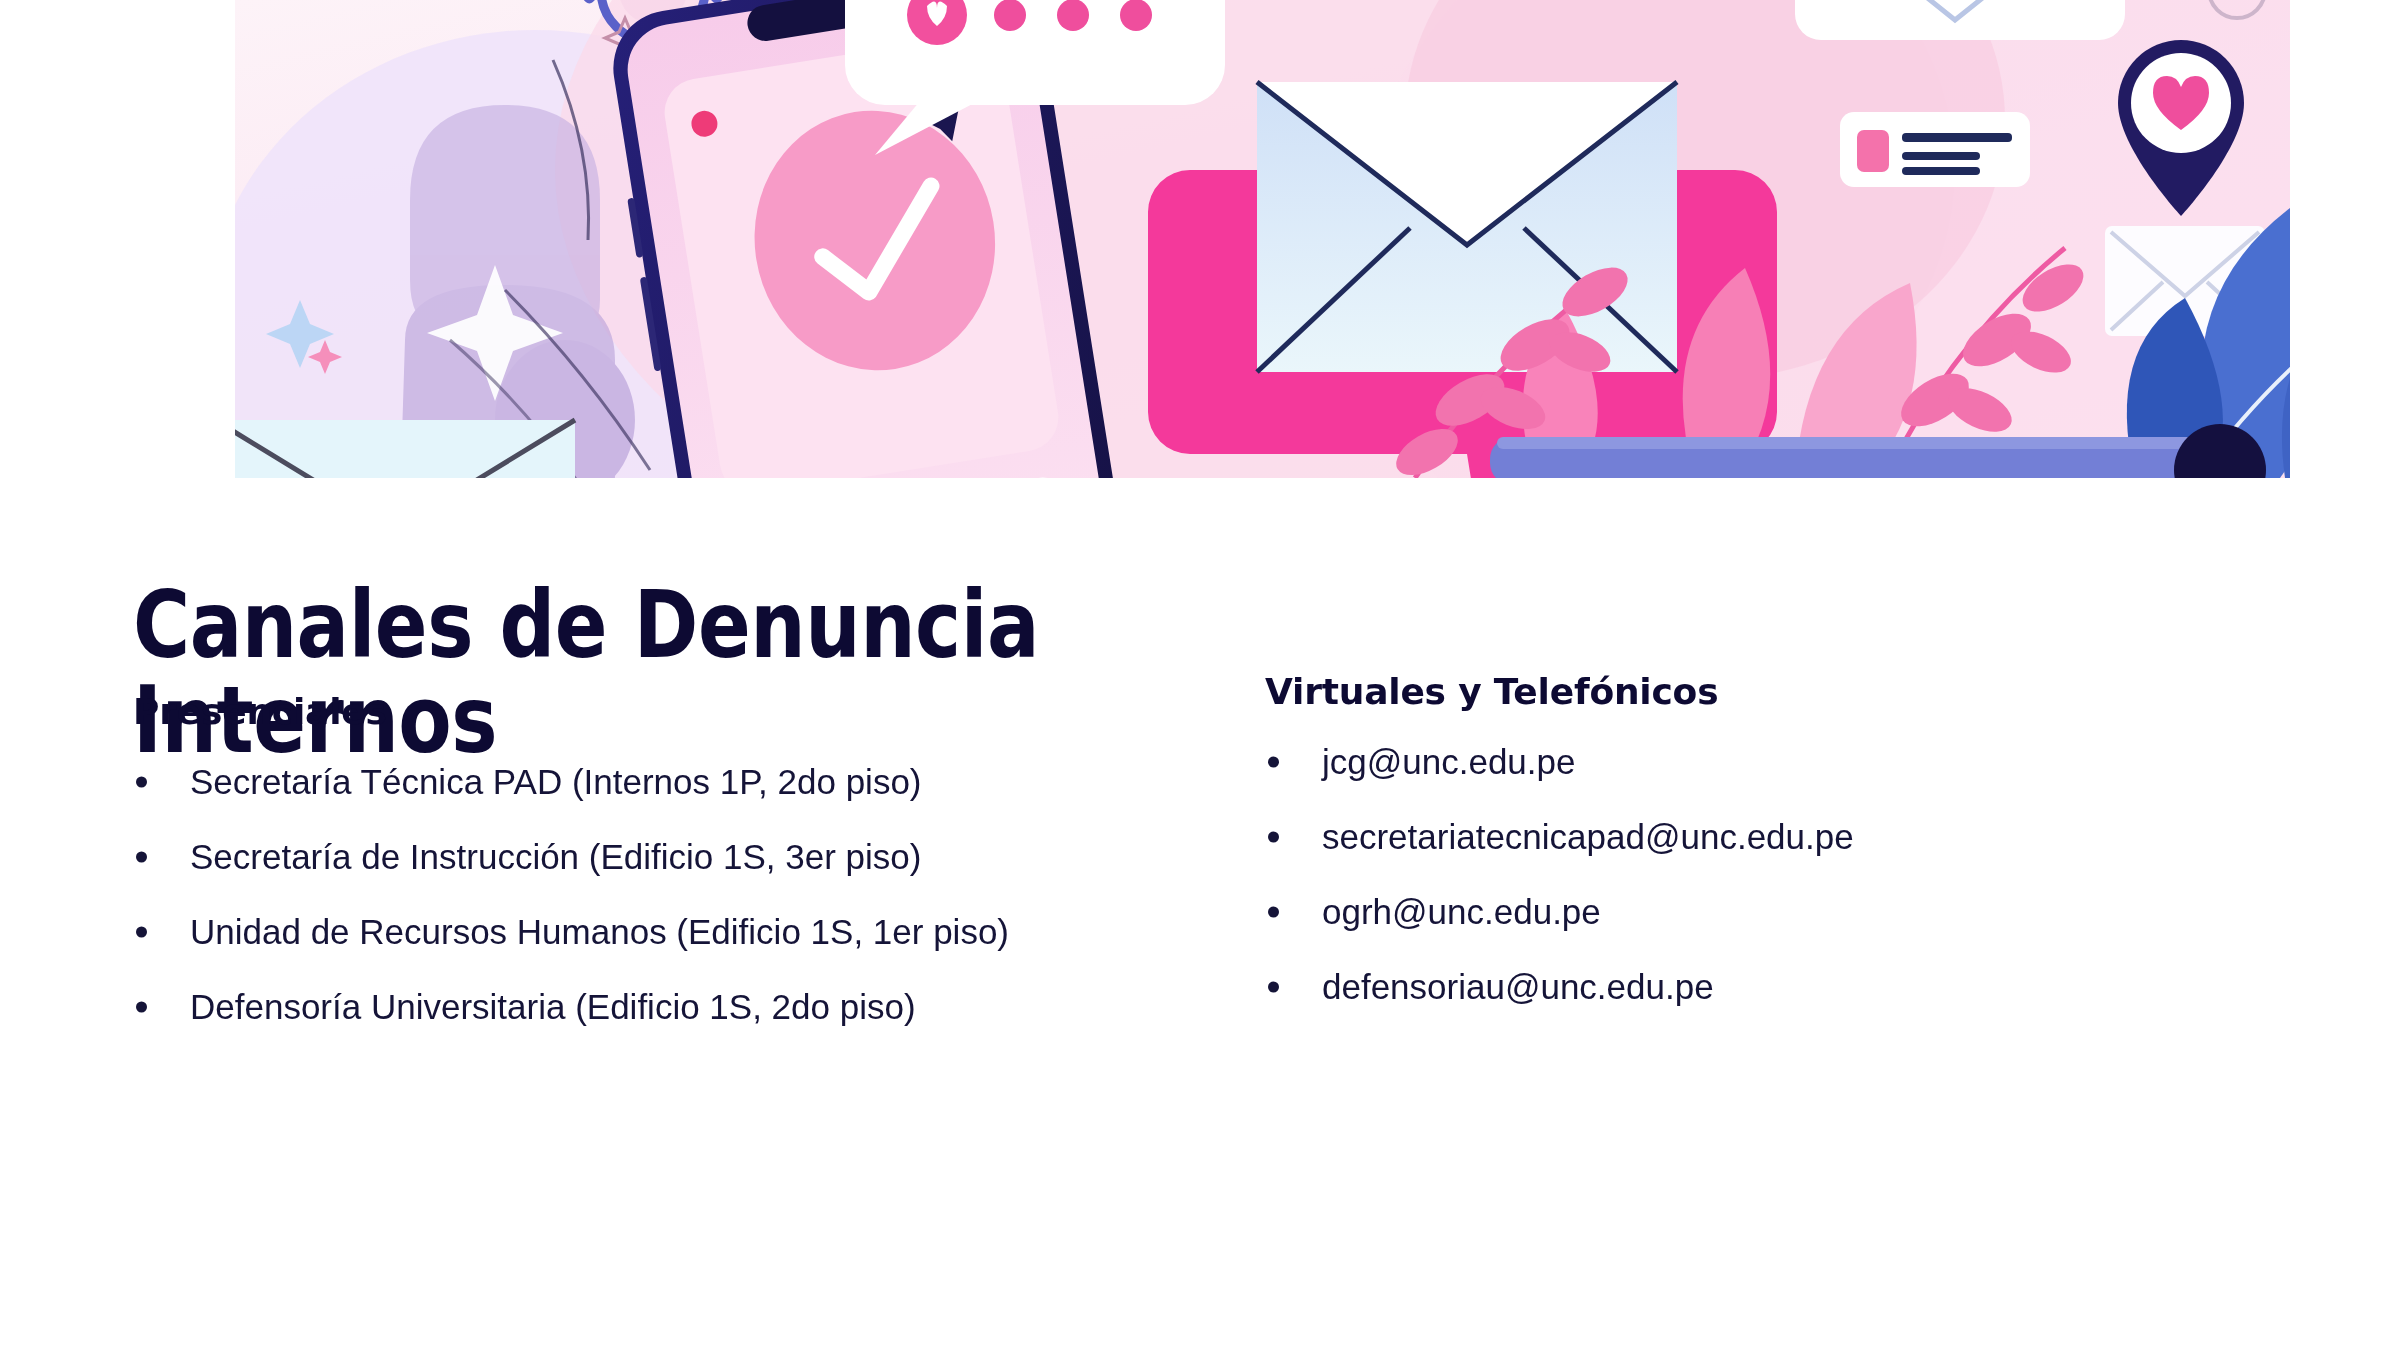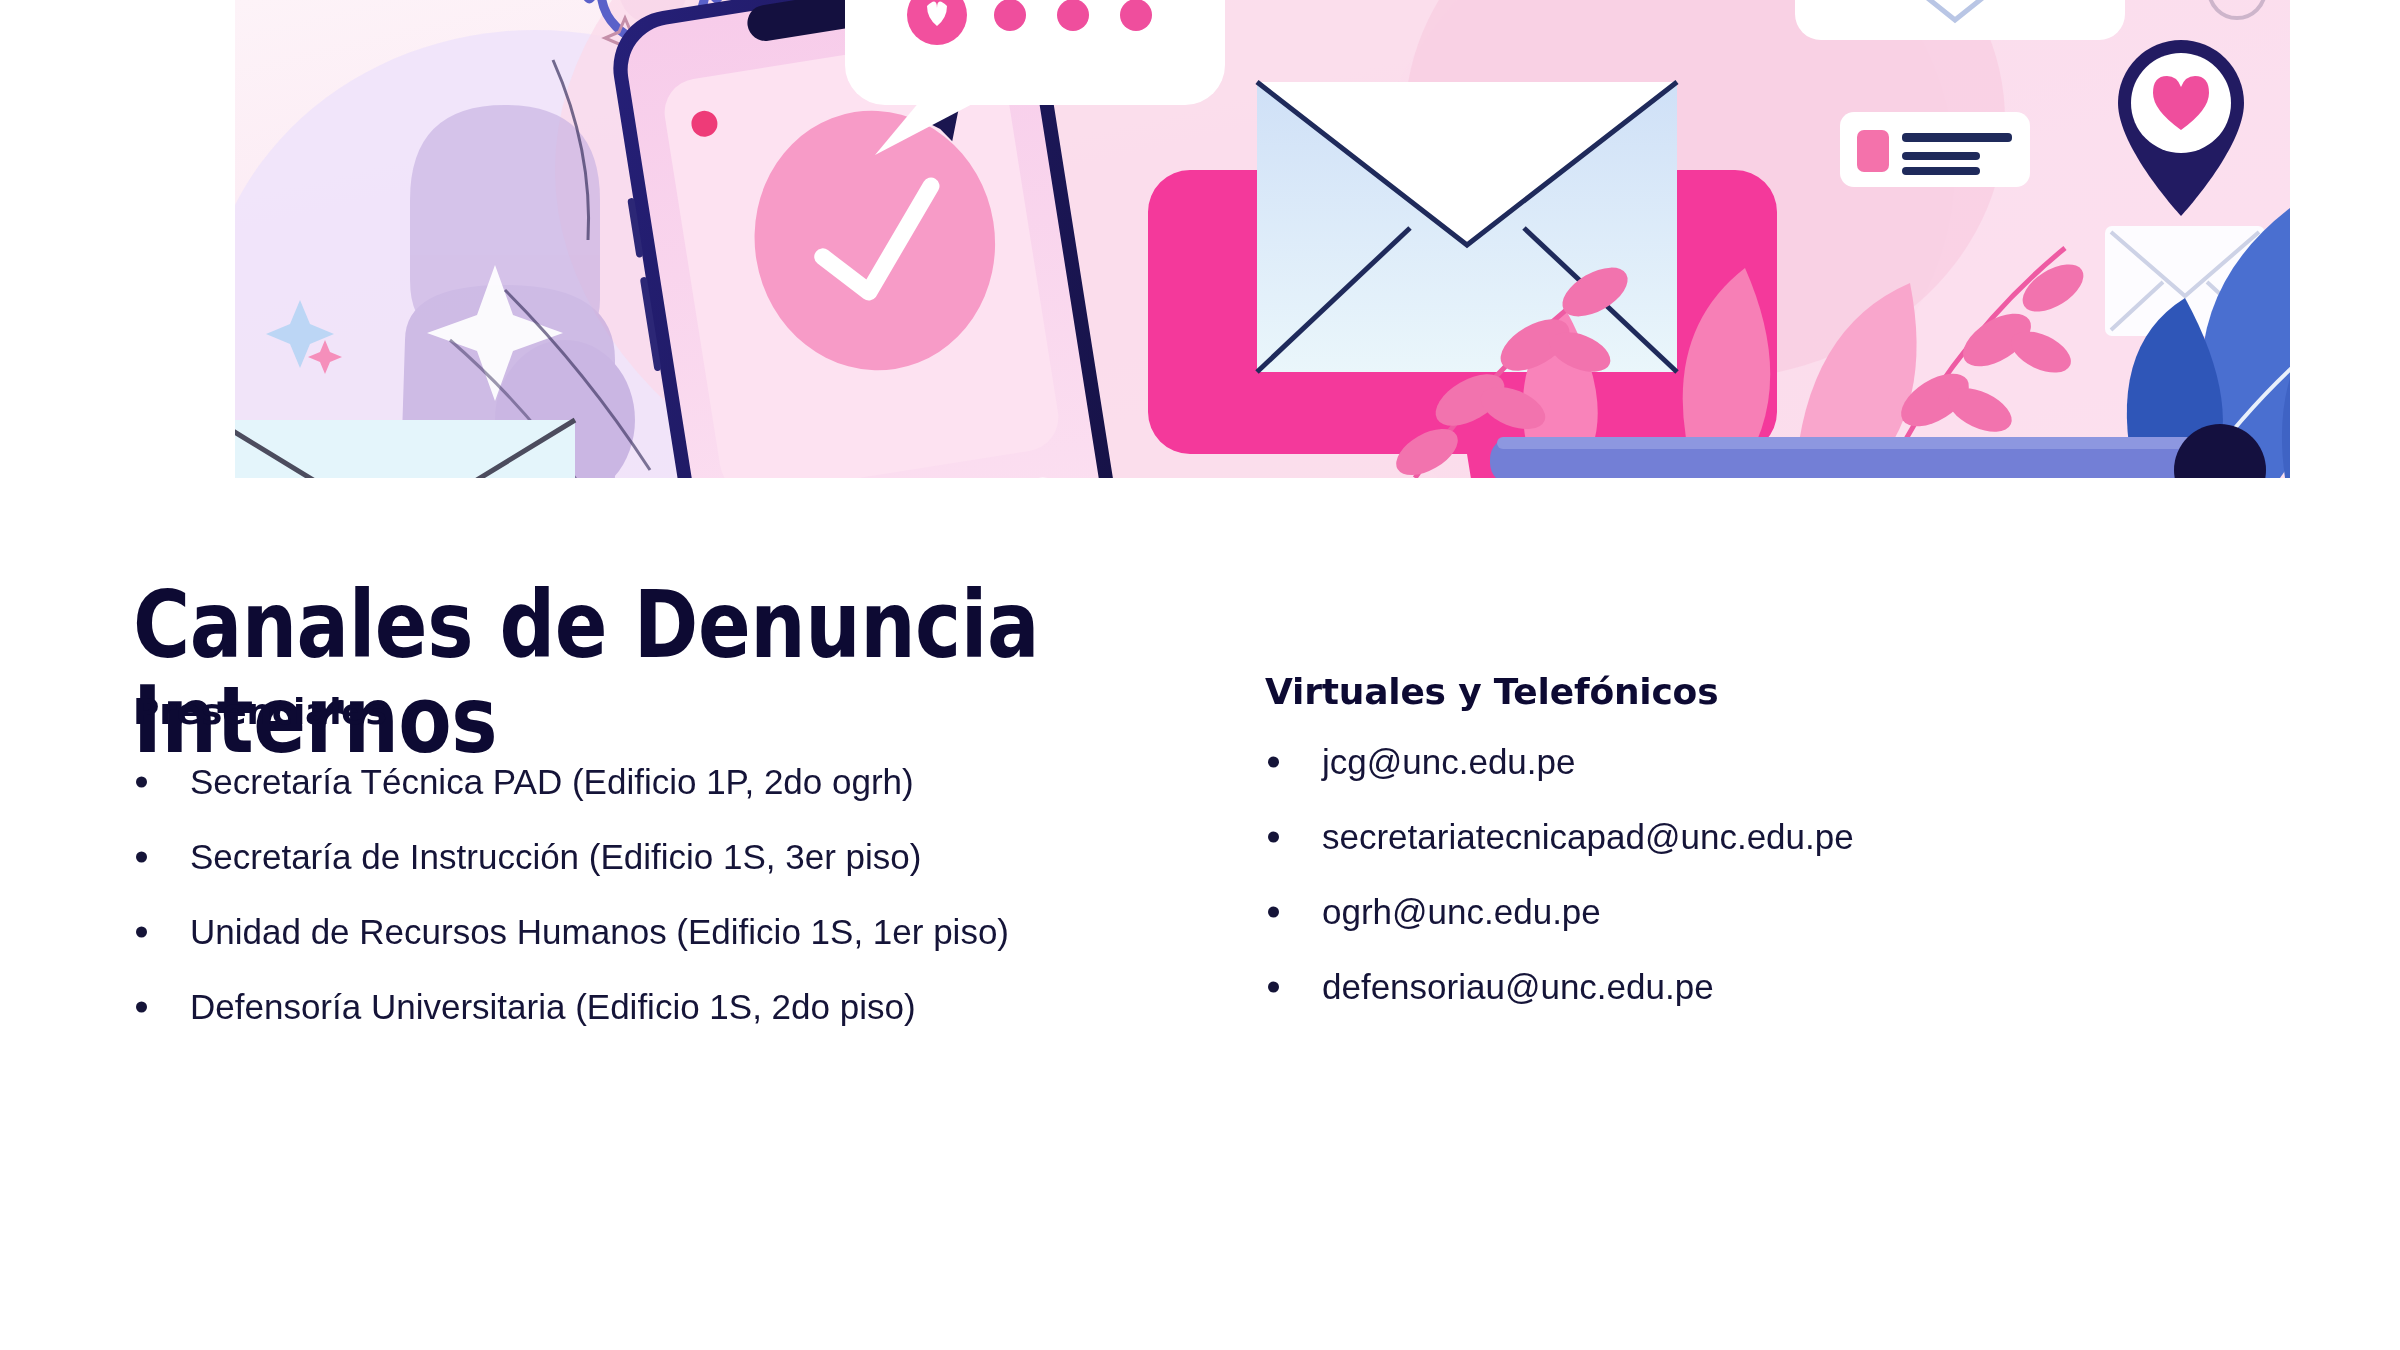--- a/index.html
+++ b/index.html
@@ -278,21 +278,21 @@
 <div id="slide-body">
 
   <div class="title-block">
     <h1 class="slide-title">Canales de Denuncia
 Internos</h1>
   </div>
 
   <div class="col col-left">
     <h2 class="col-heading">Presenciales</h2>
     <ul class="bullets">
-      <li><span class="bullet-dot"></span><span>Secretaría Técnica PAD (Edificio 1P, 2do ogrh)</span></li>
+      <li><span class="bullet-dot"></span><span>Secretaría Técnica PAD (Internos 1P, 2do piso)</span></li>
       <li><span class="bullet-dot"></span><span>Secretaría de Instrucción (Edificio 1S, 3er piso)</span></li>
       <li><span class="bullet-dot"></span><span>Unidad de Recursos Humanos (Edificio 1S, 1er piso)</span></li>
       <li><span class="bullet-dot"></span><span>Defensoría Universitaria (Edificio 1S, 2do piso)</span></li>
     </ul>
   </div>
 
   <div class="col col-right">
     <h2 class="col-heading">Virtuales y Telefónicos</h2>
     <ul class="bullets">
       <li><span class="bullet-dot"></span><span>jcg@unc.edu.pe</span></li>

